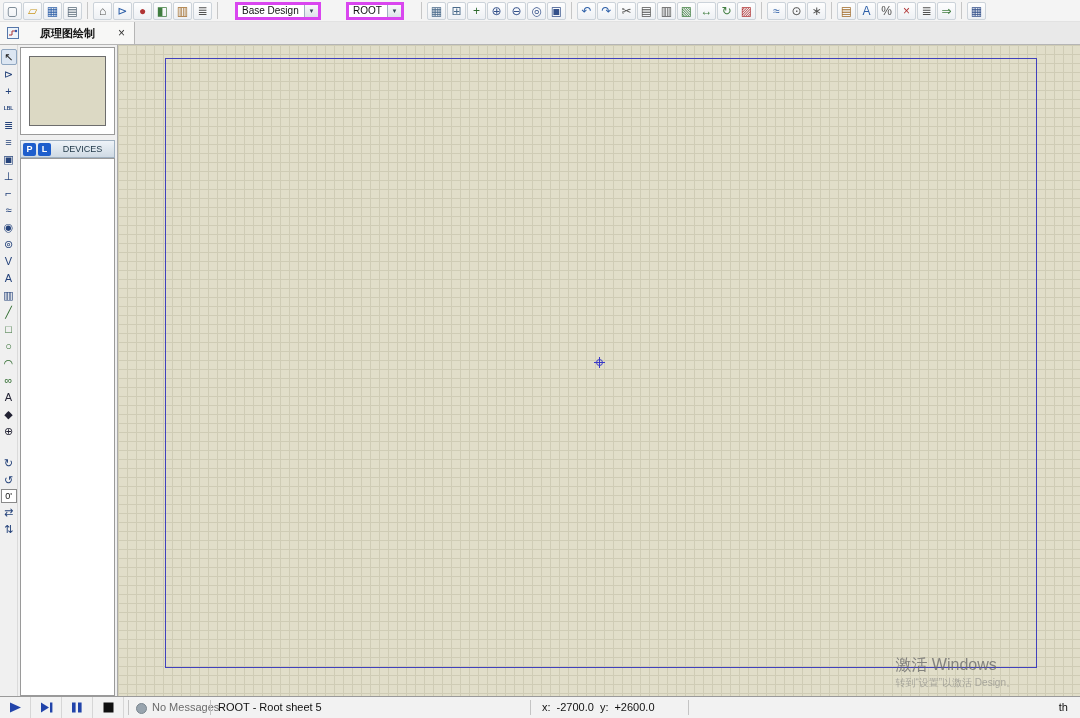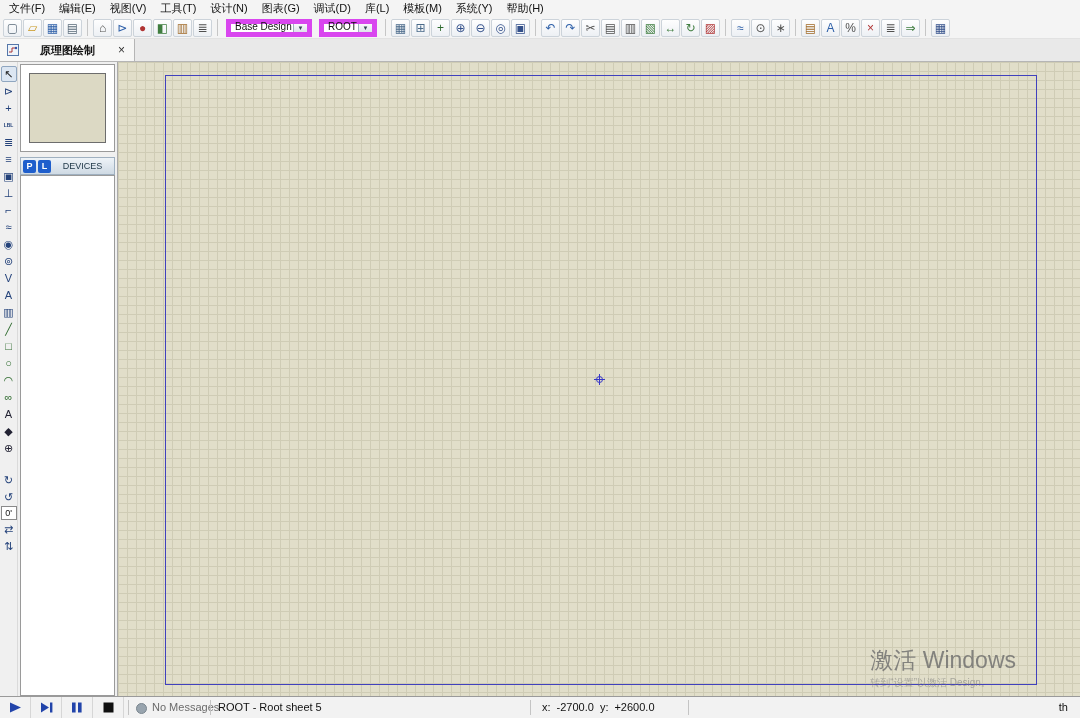--- a/index.html
+++ b/index.html
@@ -11,21 +11,21 @@
   .menubar{height:17px;display:flex;align-items:center;background:#f4f4f4;padding-left:2px;}
   .menu-item{padding:1px 7px;cursor:default;white-space:nowrap;}
 
   
   .toolbar{height:22px;display:flex;align-items:center;background:#f4f4f4;padding:1px 3px;gap:1px;border-bottom:1px solid #e2e2e2;}
   .tb{width:19px;height:18px;display:flex;align-items:center;justify-content:center;border:1px solid #ccd3da;
       background:linear-gradient(#fefefe,#edf0f4);border-radius:2px;}
   .tb .g{font-size:12px;line-height:1;}
   .txt{font-size:5px !important;font-weight:bold;letter-spacing:0;}
   .sep{width:1px;height:17px;background:#c6c6c6;margin:0 4px;}
-  .dd{height:18px;border:5px solid #d946ef;background:#fff;display:flex;align-items:flex-end;font-size:10px;margin:0 3px;}
+  .dd{height:18px;border:3px solid #d946ef;background:#fff;display:flex;align-items:flex-start;font-size:10px;margin:0 12px;}
   .dd .val{padding:0 4px;flex:1;white-space:nowrap;overflow:hidden;}
   .dd .car{width:14px;height:100%;background:linear-gradient(#f8f9fa,#dde3ea);border-left:1px solid #9fb0c0;
            display:flex;align-items:center;justify-content:center;font-size:6px;color:#345;}
 
   
   .tabbar{height:23px;background:#e9e9e9;border-bottom:1px solid #b5b5b5;display:flex;align-items:stretch;}
   .tab{display:flex;align-items:center;background:#f7f7f6;border-right:1px solid #b5b5b5;padding:0 7px;gap:21px;}
   .tab-label{font-weight:bold;font-size:11px;white-space:nowrap;}
   .tab-close{font-size:12px;color:#333;padding:0 2px;cursor:default;}
 
@@ -50,52 +50,39 @@
   .devices-title{flex:1;text-align:center;font-size:9px;color:#223a4a;}
   .devices-list{flex:1;background:#fff;border:1px solid #9a9a9a;margin:0 2px 0 2px;}
 
   .canvas{flex:1;position:relative;overflow:hidden;background-color:#e1dec9;
     background-image:linear-gradient(to right,#cfccb5 1px,transparent 1px),
                      linear-gradient(to bottom,#cfccb5 1px,transparent 1px);
     background-size:9px 9px;}
   .sheet-border{position:absolute;left:47px;top:13px;width:872px;height:610px;border:1px solid #4141bd;}
   .origin{position:absolute;left:476px;top:312px;width:11px;height:11px;}
   .watermark{position:absolute;right:64px;bottom:6px;text-align:left;pointer-events:none;}
-  .wm1{font-size:23px;color:rgba(108,108,108,0.8);}
+  .wm1{font-size:16px;color:rgba(108,108,108,0.8);}
   .wm2{font-size:10px;color:rgba(120,120,120,0.55);}
 
   
   .statusbar{height:22px;border-top:1px solid #9a9a9a;background:#f2f2f2;position:relative;flex:none;}
   .sim-group{position:absolute;left:0;top:0;height:21px;display:flex;}
   .sim-btn{width:31px;height:21px;display:flex;align-items:center;justify-content:center;border-right:1px solid #d6d6d6;}
   .sb-sep{position:absolute;top:3px;height:15px;width:1px;background:#c4c4c4;}
   .msg-ico{position:absolute;left:136px;top:6px;width:11px;height:11px;border-radius:50%;
            background:#98a4ae;border:1px solid #7a868f;}
   .sb-text{position:absolute;top:4px;white-space:nowrap;}
   .sb-gray{color:#6b6b6b;}
   .coords span{margin-right:6px;}
 </style>
 </head>
 <body>
 
 <div class="app">
 
-  <div class="menubar">
-      <div class="menu-item">文件(F)</div>
-      <div class="menu-item">编辑(E)</div>
-      <div class="menu-item">视图(V)</div>
-      <div class="menu-item">工具(T)</div>
-      <div class="menu-item">设计(N)</div>
-      <div class="menu-item">图表(G)</div>
-      <div class="menu-item">调试(D)</div>
-      <div class="menu-item">库(L)</div>
-      <div class="menu-item">模板(M)</div>
-      <div class="menu-item">系统(Y)</div>
-      <div class="menu-item">帮助(H)</div>
-    </div>
 
   <div class="toolbar">
       <div class="tb">
         <span class="g" style="color: rgb(90, 107, 122);">▢</span>
       </div>
       <div class="tb">
         <span class="g" style="color: rgb(201, 151, 31);">▱</span>
       </div>
       <div class="tb">
         <span class="g" style="color: rgb(45, 95, 168);">▦</span>

